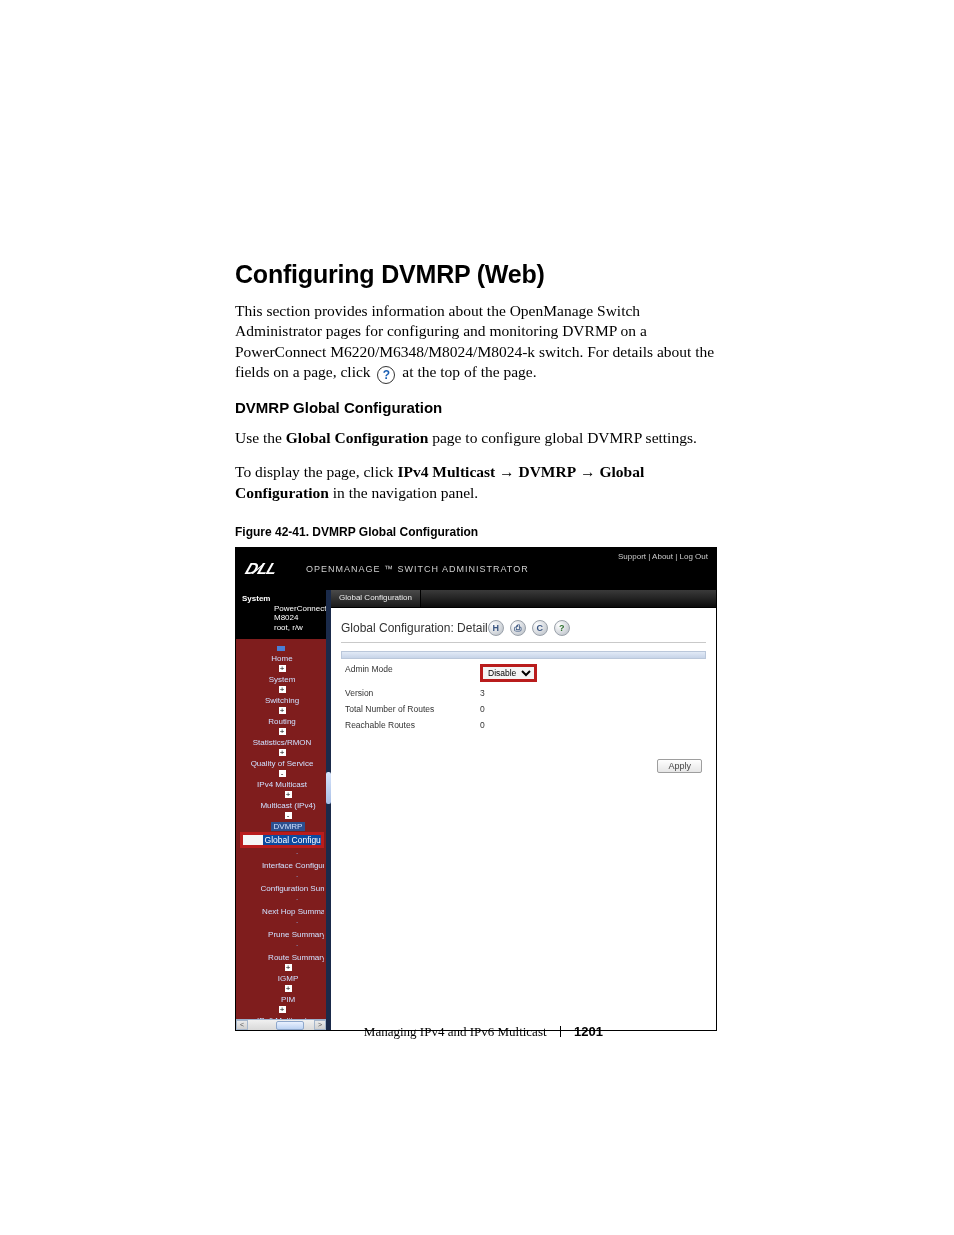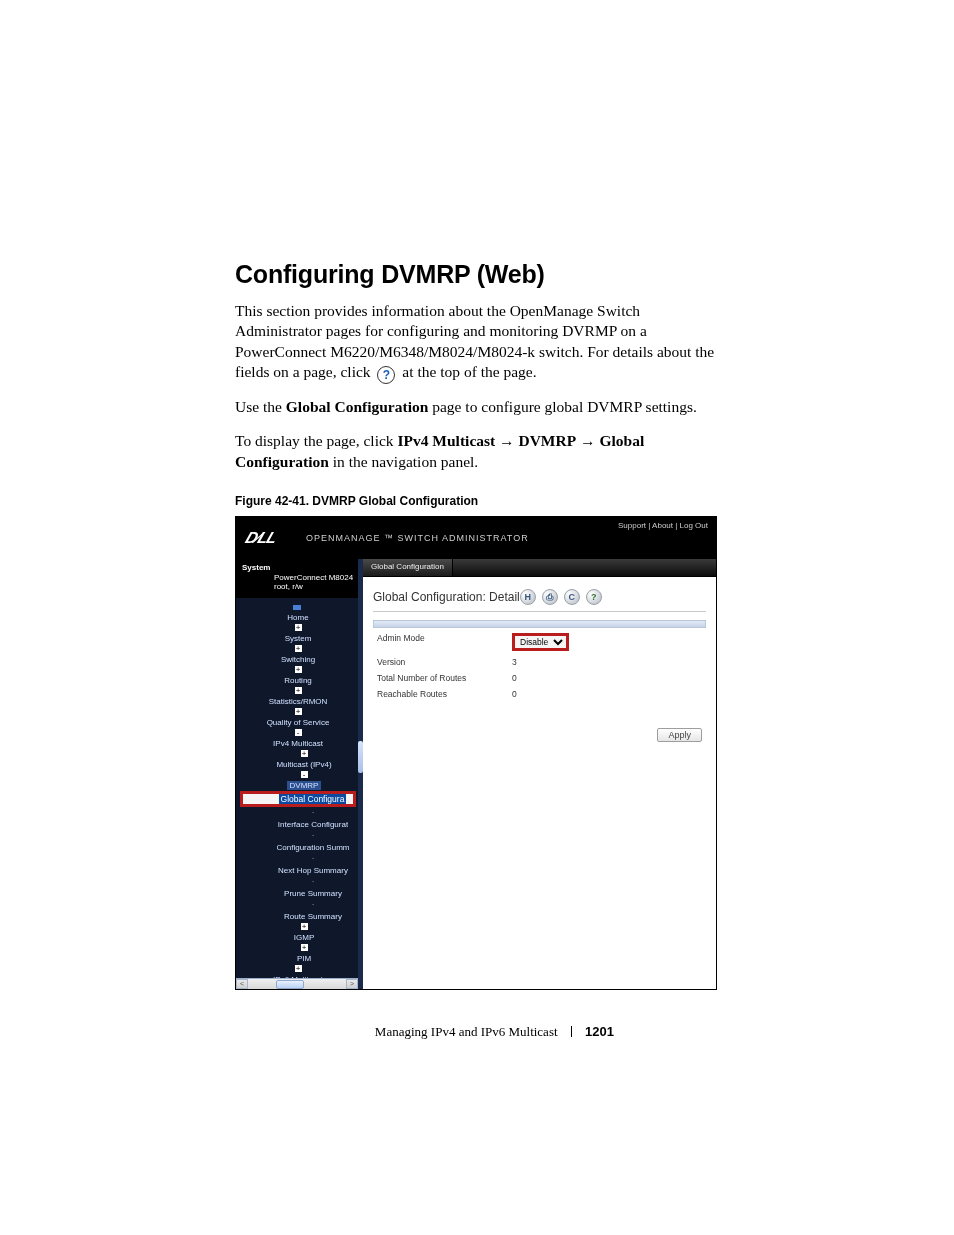--- a/index.html
+++ b/index.html
@@ -94,22 +94,22 @@
     right: 8px;
     top: 4px;
     font-size: 8px;
     color: #ccc;
   }
   .shot-body {
     display: flex;
     align-items: stretch;
   }
   .sidebar {
-    width: 122px;
-    background: #0f172a;
+    width: 90px;
+    background: #7f1d1d;
     color: #cfe0ff;
     font-size: 8px;
     position: relative;
     min-height: 218px;
   }
   .sys-block {
     background: #000;
     color: #fff;
     font-weight: 700;
     font-size: 8px;
@@ -272,21 +272,21 @@
     padding: 1px 10px;
     background: linear-gradient(#fefefe,#e6e6e6);
     border: 1px solid #9e9e9e;
     border-radius: 2px;
     color: #444;
   }
 
   .footer {
     position: absolute;
     bottom: 195px;
-    left: 11px;
+    left: 0;
     width: 828px;
     text-align: right;
     padding-right: 225px;
     box-sizing: border-box;
     font-size: 13px;
   }
   .footer .sect {
     font-family: Georgia, serif;
   }
   .footer .divider {
@@ -305,20 +305,21 @@
 
 <div class="page">
   <h1>Configuring DVMRP (Web)</h1>
 
   <p class="body">
     <span>This section provides information about the OpenManage Switch Administrator pages for configuring and monitoring DVRMP on a PowerConnect M6220/M6348/M8024/M8024-k switch. For details about the fields on a page, click </span>
     <span class="help-icon">?</span>
     <span> at the top of the page.</span>
   </p>
 
+  <h2>DVMRP Global Configuration</h2>
 
   <p class="body">
     <span>Use the </span><b>Global Configuration</b><span> page to configure global DVMRP settings.</span>
   </p>
 
   <p class="body">
     <span>To display the page, click </span><b>IPv4 Multicast</b>
     <span class="arrow">→</span>
     <b>DVMRP</b>
     <span class="arrow">→</span>

